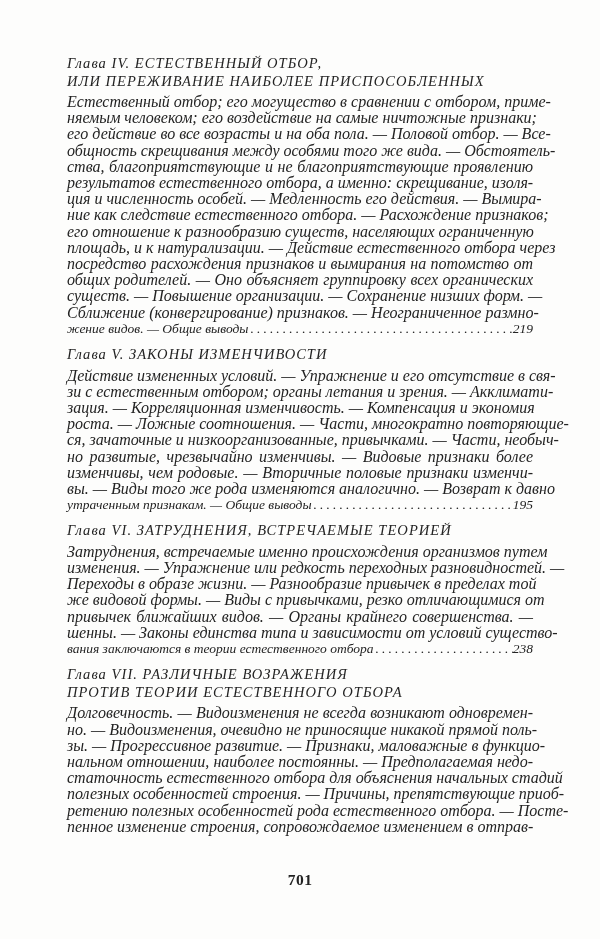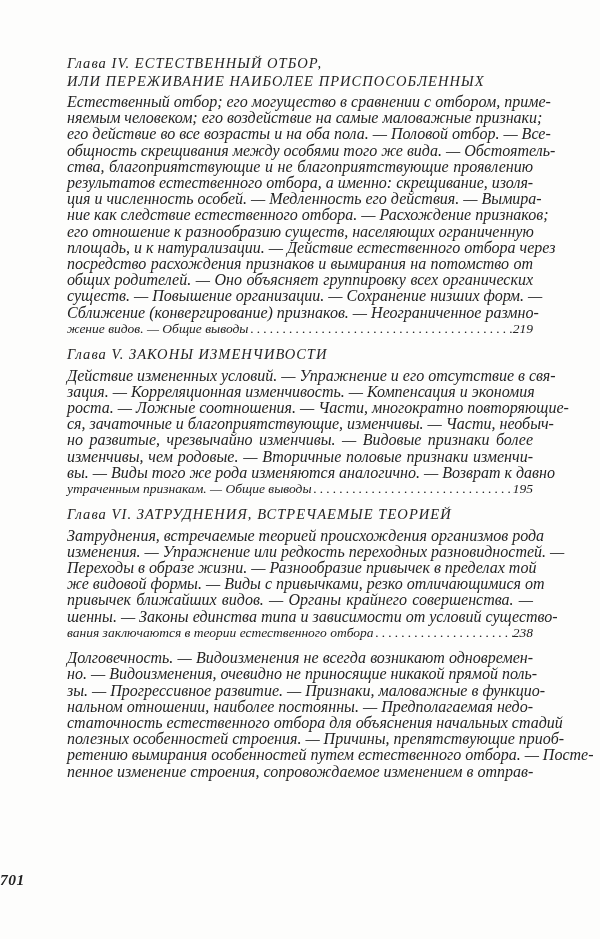--- a/index.html
+++ b/index.html
@@ -53,41 +53,40 @@
     white-space: nowrap;
     letter-spacing: 3.1px;
     padding: 0 1px 0 2px;
   }
   .pageref { white-space: nowrap; }
   .folio {
     position: absolute;
     left: 0;
     right: 0;
     top: 871px;
-    text-align: left;
+    text-align: center;
     font-size: 15.5px;
     font-weight: bold;
     letter-spacing: 0.5px;
-    font-style: italic;
   }
 </style>
 </head>
 <body>
 
 <div class="page">
   <div class="content">
 
     <section class="section first">
       <h2 class="chapter-heading">
         <span class="hline">Глава IV. ЕСТЕСТВЕННЫЙ ОТБОР,</span>
         <span class="hline">ИЛИ ПЕРЕЖИВАНИЕ НАИБОЛЕЕ ПРИСПОСОБЛЕННЫХ</span>
       </h2>
       <div class="summary">
         <div class="line">Естественный отбор; его могущество в сравнении с отбором, приме-</div>
-        <div class="line">няемым человеком; его воздействие на самые маловажные признаки;</div>
+        <div class="line">няемым человеком; его воздействие на самые ничтожные признаки;</div>
         <div class="line">его действие во все возрасты и на оба пола. — Половой отбор. — Все-</div>
         <div class="line">общность скрещивания между особями того же вида. — Обстоятель-</div>
         <div class="line">ства, благоприятствующие и не благоприятствующие проявлению</div>
         <div class="line">результатов естественного отбора, а именно: скрещивание, изоля-</div>
         <div class="line">ция и численность особей. — Медленность его действия. — Вымира-</div>
         <div class="line">ние как следствие естественного отбора. — Расхождение признаков;</div>
         <div class="line">его отношение к разнообразию существ, населяющих ограниченную</div>
         <div class="line">площадь, и к натурализации. — Действие естественного отбора через</div>
         <div class="line">посредство расхождения признаков и вымирания на потомство от</div>
         <div class="line">общих родителей. — Оно объясняет группировку всех органических</div>
@@ -100,62 +99,67 @@
         </div>
       </div>
     </section>
 
     <section class="section">
       <h2 class="chapter-heading">
         <span class="hline">Глава V. ЗАКОНЫ ИЗМЕНЧИВОСТИ</span>
       </h2>
       <div class="summary">
         <div class="line">Действие измененных условий. — Упражнение и его отсутствие в свя-</div>
+        <div class="line">зи с естественным отбором; органы летания и зрения. — Акклимати-</div>
         <div class="line">зация. — Корреляционная изменчивость. — Компенсация и экономия</div>
         <div class="line">роста. — Ложные соотношения. — Части, многократно повторяющие-</div>
-        <div class="line">ся, зачаточные и благоприятствующие, изменчивы. — Части, необыч-</div>
+        <div class="line">ся, зачаточные и низкоорганизованные, привычками. — Части, необыч-</div>
         <div class="line">но развитые, чрезвычайно изменчивы. — Видовые признаки более</div>
         <div class="line">изменчивы, чем родовые. — Вторичные половые признаки изменчи-</div>
         <div class="line">вы. — Виды того же рода изменяются аналогично. — Возврат к давно</div>
         <div class="toc-line">
           <span class="toc-text">утраченным признакам. — Общие выводы</span>
           <span class="leader">......................................................................</span>
           <span class="pageref">195</span>
         </div>
       </div>
     </section>
 
     <section class="section">
       <h2 class="chapter-heading">
         <span class="hline">Глава VI. ЗАТРУДНЕНИЯ, ВСТРЕЧАЕМЫЕ ТЕОРИЕЙ</span>
       </h2>
       <div class="summary">
-        <div class="line">Затруднения, встречаемые теорией происхождения организмов рода</div>
+        <div class="line">Затруднения, встречаемые именно происхождения организмов путем</div>
         <div class="line">изменения. — Упражнение или редкость переходных разновидностей. —</div>
         <div class="line">Переходы в образе жизни. — Разнообразие привычек в пределах той</div>
         <div class="line">же видовой формы. — Виды с привычками, резко отличающимися от</div>
         <div class="line">привычек ближайших видов. — Органы крайнего совершенства. —</div>
         <div class="line">шенны. — Законы единства типа и зависимости от условий существо-</div>
         <div class="toc-line">
           <span class="toc-text">вания заключаются в теории естественного отбора</span>
           <span class="leader">......................................................................</span>
           <span class="pageref">238</span>
         </div>
       </div>
     </section>
 
     <section class="section">
+      <h2 class="chapter-heading">
+        <span class="hline">Глава VII. РАЗЛИЧНЫЕ ВОЗРАЖЕНИЯ</span>
+        <span class="hline">ПРОТИВ ТЕОРИИ ЕСТЕСТВЕННОГО ОТБОРА</span>
+      </h2>
       <div class="summary">
         <div class="line">Долговечность. — Видоизменения не всегда возникают одновремен-</div>
         <div class="line">но. — Видоизменения, очевидно не приносящие никакой прямой поль-</div>
         <div class="line">зы. — Прогрессивное развитие. — Признаки, маловажные в функцио-</div>
         <div class="line">нальном отношении, наиболее постоянны. — Предполагаемая недо-</div>
         <div class="line">статочность естественного отбора для объяснения начальных стадий</div>
         <div class="line">полезных особенностей строения. — Причины, препятствующие приоб-</div>
-        <div class="line">ретению вымирания особенностей путем естественного отбора. — Посте-</div>
+        <div class="line">ретению полезных особенностей рода естественного отбора. — Посте-</div>
         <div class="line">пенное изменение строения, сопровождаемое изменением в отправ-</div>
       </div>
     </section>
 
   </div>
 
   <div class="folio">701</div>
 </div>
 
 </body></html>

